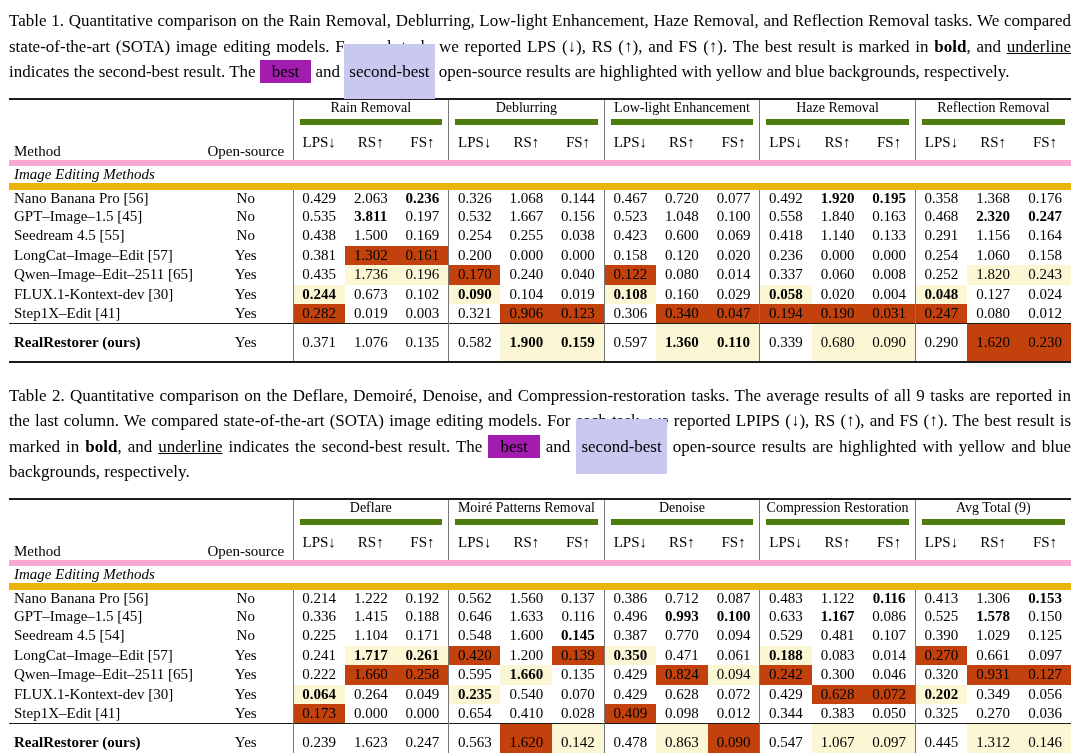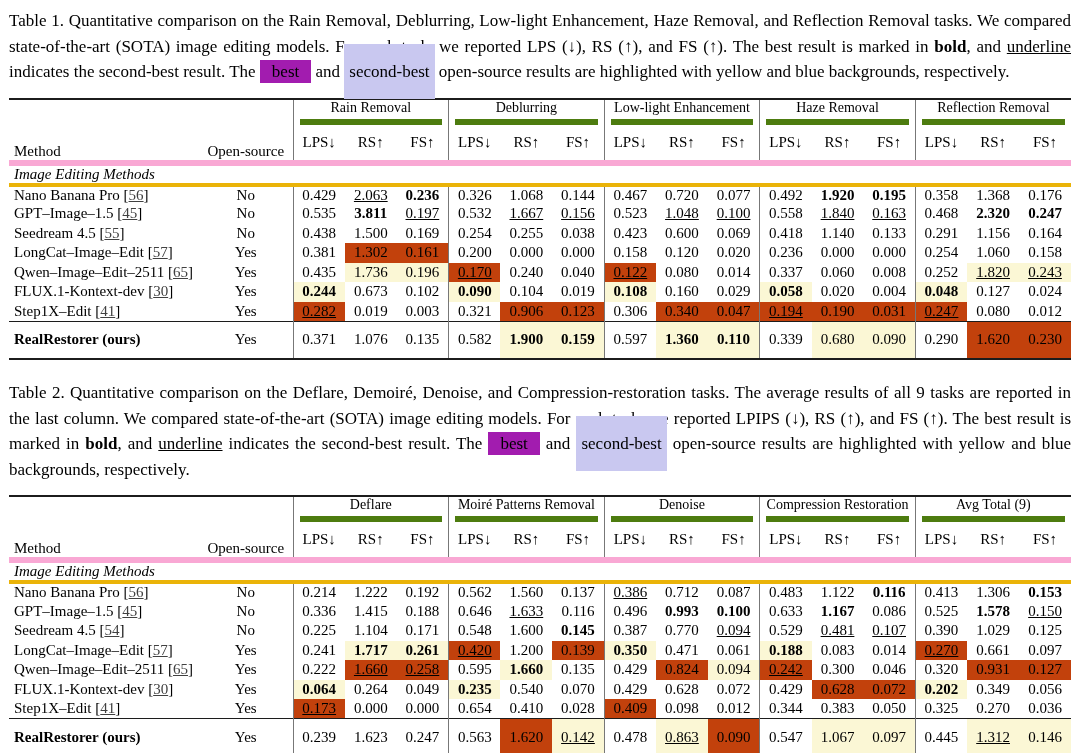--- a/index.html
+++ b/index.html
@@ -42,30 +42,30 @@
     display:block; margin:0 6px; padding-bottom:3px;
     border-bottom:6px solid #4d7c0f; font-size:14px;
   }
   tr.sub-row th { height:38px; }
   .hb { border-bottom:6px solid #f9a8d4; }
 
   th.method-col, td.method-cell { text-align:left; padding-left:5px; }
 
   tr.section-row td {
     height:22px; text-align:left; padding-left:5px;
-    font-style:italic; border-bottom:4px solid #eab308;
+    font-style:italic; border-bottom:7px solid #eab308;
   }
   tr.data-row td { height:19.5px; }
   tr.final-row td { height:38px; border-top:1px solid #1c1c1c; }
 
   .bold { font-weight:bold; }
-  .ul { text-decoration:underline; }
+  .ul { }
   td.bgY { background:#FBF7D5; }
   td.bgB { background:#c2410c; }
-  .cite { color:#404040;text-decoration:underline; }
+  .cite { color:#000000; }
 </style>
 </head>
 <body>
 
 <div class="page">
   <section>
     <p class="caption"><span class="seg-n">Table 1. Quantitative comparison on the Rain Removal, Deblurring, Low-light Enhancement, Haze Removal, and Reflection Removal tasks. We compared state-of-the-art (SOTA) image editing models. For each task, we reported LPS (↓), RS (↑), and FS (↑). The best result is marked in </span><span class="seg-b">bold</span><span class="seg-n">, and </span><span class="seg-u">underline</span><span class="seg-n"> indicates the second-best result. The </span><span class="seg-hy">best</span><span class="seg-n"> and </span><span class="seg-hb">second-best</span><span class="seg-n"> open-source results are highlighted with yellow and blue backgrounds, respectively.</span></p>
     <table>
         <colgroup>
           <col style="width: 190px;">

